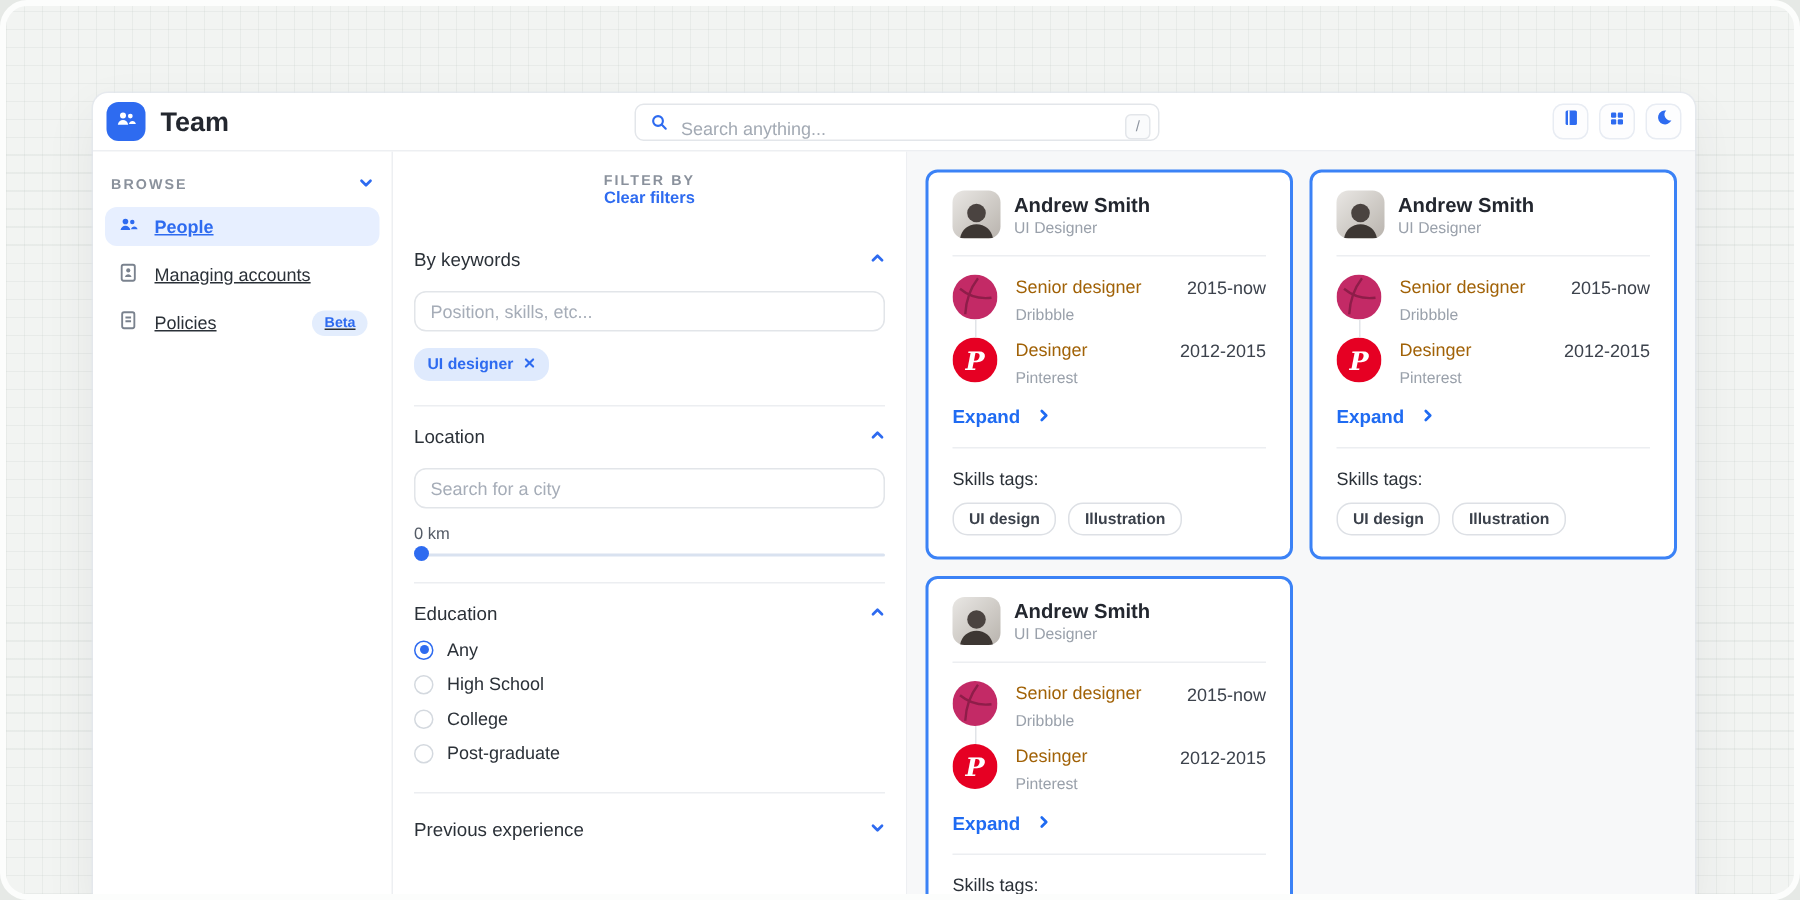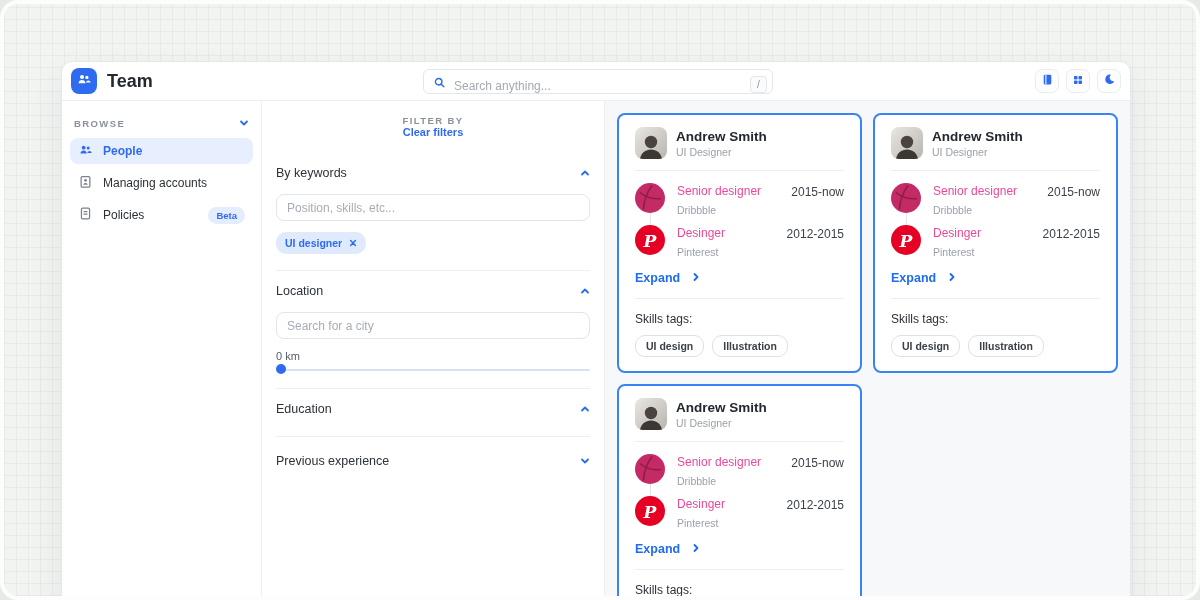--- a/index.html
+++ b/index.html
@@ -37,21 +37,21 @@
   .iconbtn { width:24px; height:24px; border:1px solid #e8ecf3; border-radius:7px;
     background:#fdfdfe; display:flex; align-items:center; justify-content:center; cursor:pointer; }
 
   .body-row { display:flex; height:498px; }
 
   
   .sidebar { width:200px; border-right:1px solid #edeff2; padding:13px 8px 0 8px; background:#fff; }
   .browse-row { display:flex; align-items:center; justify-content:space-between; padding:0 4px 0 4px; height:18px; }
   .eyebrow { font-size:9.5px; font-weight:bold; letter-spacing:1.4px; color:#8a919c; }
   .side-item { display:flex; align-items:center; height:26px; border-radius:8px;
-    padding:0 8px; margin-top:6px; font-size:12px; color:#2b3138; cursor:pointer; }
+    padding:0 8px; margin-top:6px; font-size:12px; color:#2b3138; cursor:pointer;text-decoration:underline; }
   .side-item .lbl { margin-left:10px; }
   .side-item.active { background:#e7efff; color:#2e6bf0; font-weight:bold; }
   .badge { margin-left:auto; background:#e3edfd; color:#2e6bf0; font-size:9.5px; font-weight:bold;
     padding:3px 8px; border-radius:9px; }
 
   
   .filters { width:343px; border-right:1px solid #edeff2; padding:14px 14px 0 14px; background:#fff; }
   .filters-head { display:flex; align-items:center; justify-content:space-between;flex-direction:column; }
   .clear-link { font-size:11px; font-weight:bold; color:#2e6bf0; cursor:pointer; }
   .sec-head { display:flex; align-items:center; justify-content:space-between; cursor:pointer; }
@@ -82,21 +82,21 @@
     background:linear-gradient(135deg,#e9e7e4 0%,#cfcbc6 55%,#b9b4ae 100%); display:flex; align-items:flex-end; justify-content:center; }
   .p-name { font-size:13.5px; font-weight:bold; color:#23272f; }
   .p-role { font-size:10.5px; color:#9aa1ab; margin-top:2px; }
   .card-divider { border-top:1px solid #eceef1; margin-top:11px; }
   .exp { margin-top:12px; position:relative; }
   .exp-connector { position:absolute; left:14.5px; top:30px; width:1px; height:12px; background:#e1e4e8; }
   .exp-row { display:flex; align-items:flex-start; gap:12px; }
   .exp-row + .exp-row { margin-top:9px; }
   .exp-ico { width:30px; height:30px; flex:0 0 auto; }
   .exp-main { flex:1; padding-top:1px; }
-  .exp-title { font-size:12px; color:#ec4899; }
+  .exp-title { font-size:12px; color:#a16207; }
   .exp-co { font-size:10.5px; color:#9aa1ab; margin-top:6px; }
   .exp-period { font-size:12px; color:#3c424c; padding-top:2px; }
   .expand { display:flex; align-items:center; gap:11px; margin-top:13px; color:#1f6bf2;
     font-size:12.5px; font-weight:bold; cursor:pointer; }
   .skills-label { font-size:12px; color:#2b3138; margin-top:13px; }
   .pills { display:flex; gap:8px; margin-top:9px; }
   .pill { border:1px solid #dde0e5; border-radius:10px; padding:4px 10px; font-size:10.5px;
     font-weight:bold; color:#3b414b; background:#fff; }
 </style>
 </head>
@@ -252,20 +252,38 @@
         <div class="f-divider" style="margin-top:14px;"></div>
 
         <div class="sec-head" style="margin-top:11px;">
           <span class="sec-title">Education</span>
           <span>
             <svg width="10" height="10" viewBox="0 0 10 10" fill="none" stroke="#2e6bf0" stroke-width="1.8" stroke-linecap="round" stroke-linejoin="round">
                 <path d="M2 6.5 L5 3.5 L8 6.5"></path>
               </svg>
           </span>
         </div>
+        <div style="margin-top:6px;">
+          <label class="radio-row">
+            <span class="radio checked"></span>
+            <span class="radio-label">Any</span>
+          </label>
+          <label class="radio-row">
+            <span class="radio"></span>
+            <span class="radio-label">High School</span>
+          </label>
+          <label class="radio-row">
+            <span class="radio"></span>
+            <span class="radio-label">College</span>
+          </label>
+          <label class="radio-row">
+            <span class="radio"></span>
+            <span class="radio-label">Post-graduate</span>
+          </label>
+        </div>
 
         <div class="f-divider" style="margin-top:18px;"></div>
 
         <div class="sec-head" style="margin-top:15px;">
           <span class="sec-title">Previous experience</span>
           <span>
             <svg width="10" height="10" viewBox="0 0 10 10" fill="none" stroke="#2e6bf0" stroke-width="1.8" stroke-linecap="round" stroke-linejoin="round">
                 <path d="M2 3.5 L5 6.5 L8 3.5"></path>
               </svg>
           </span>

